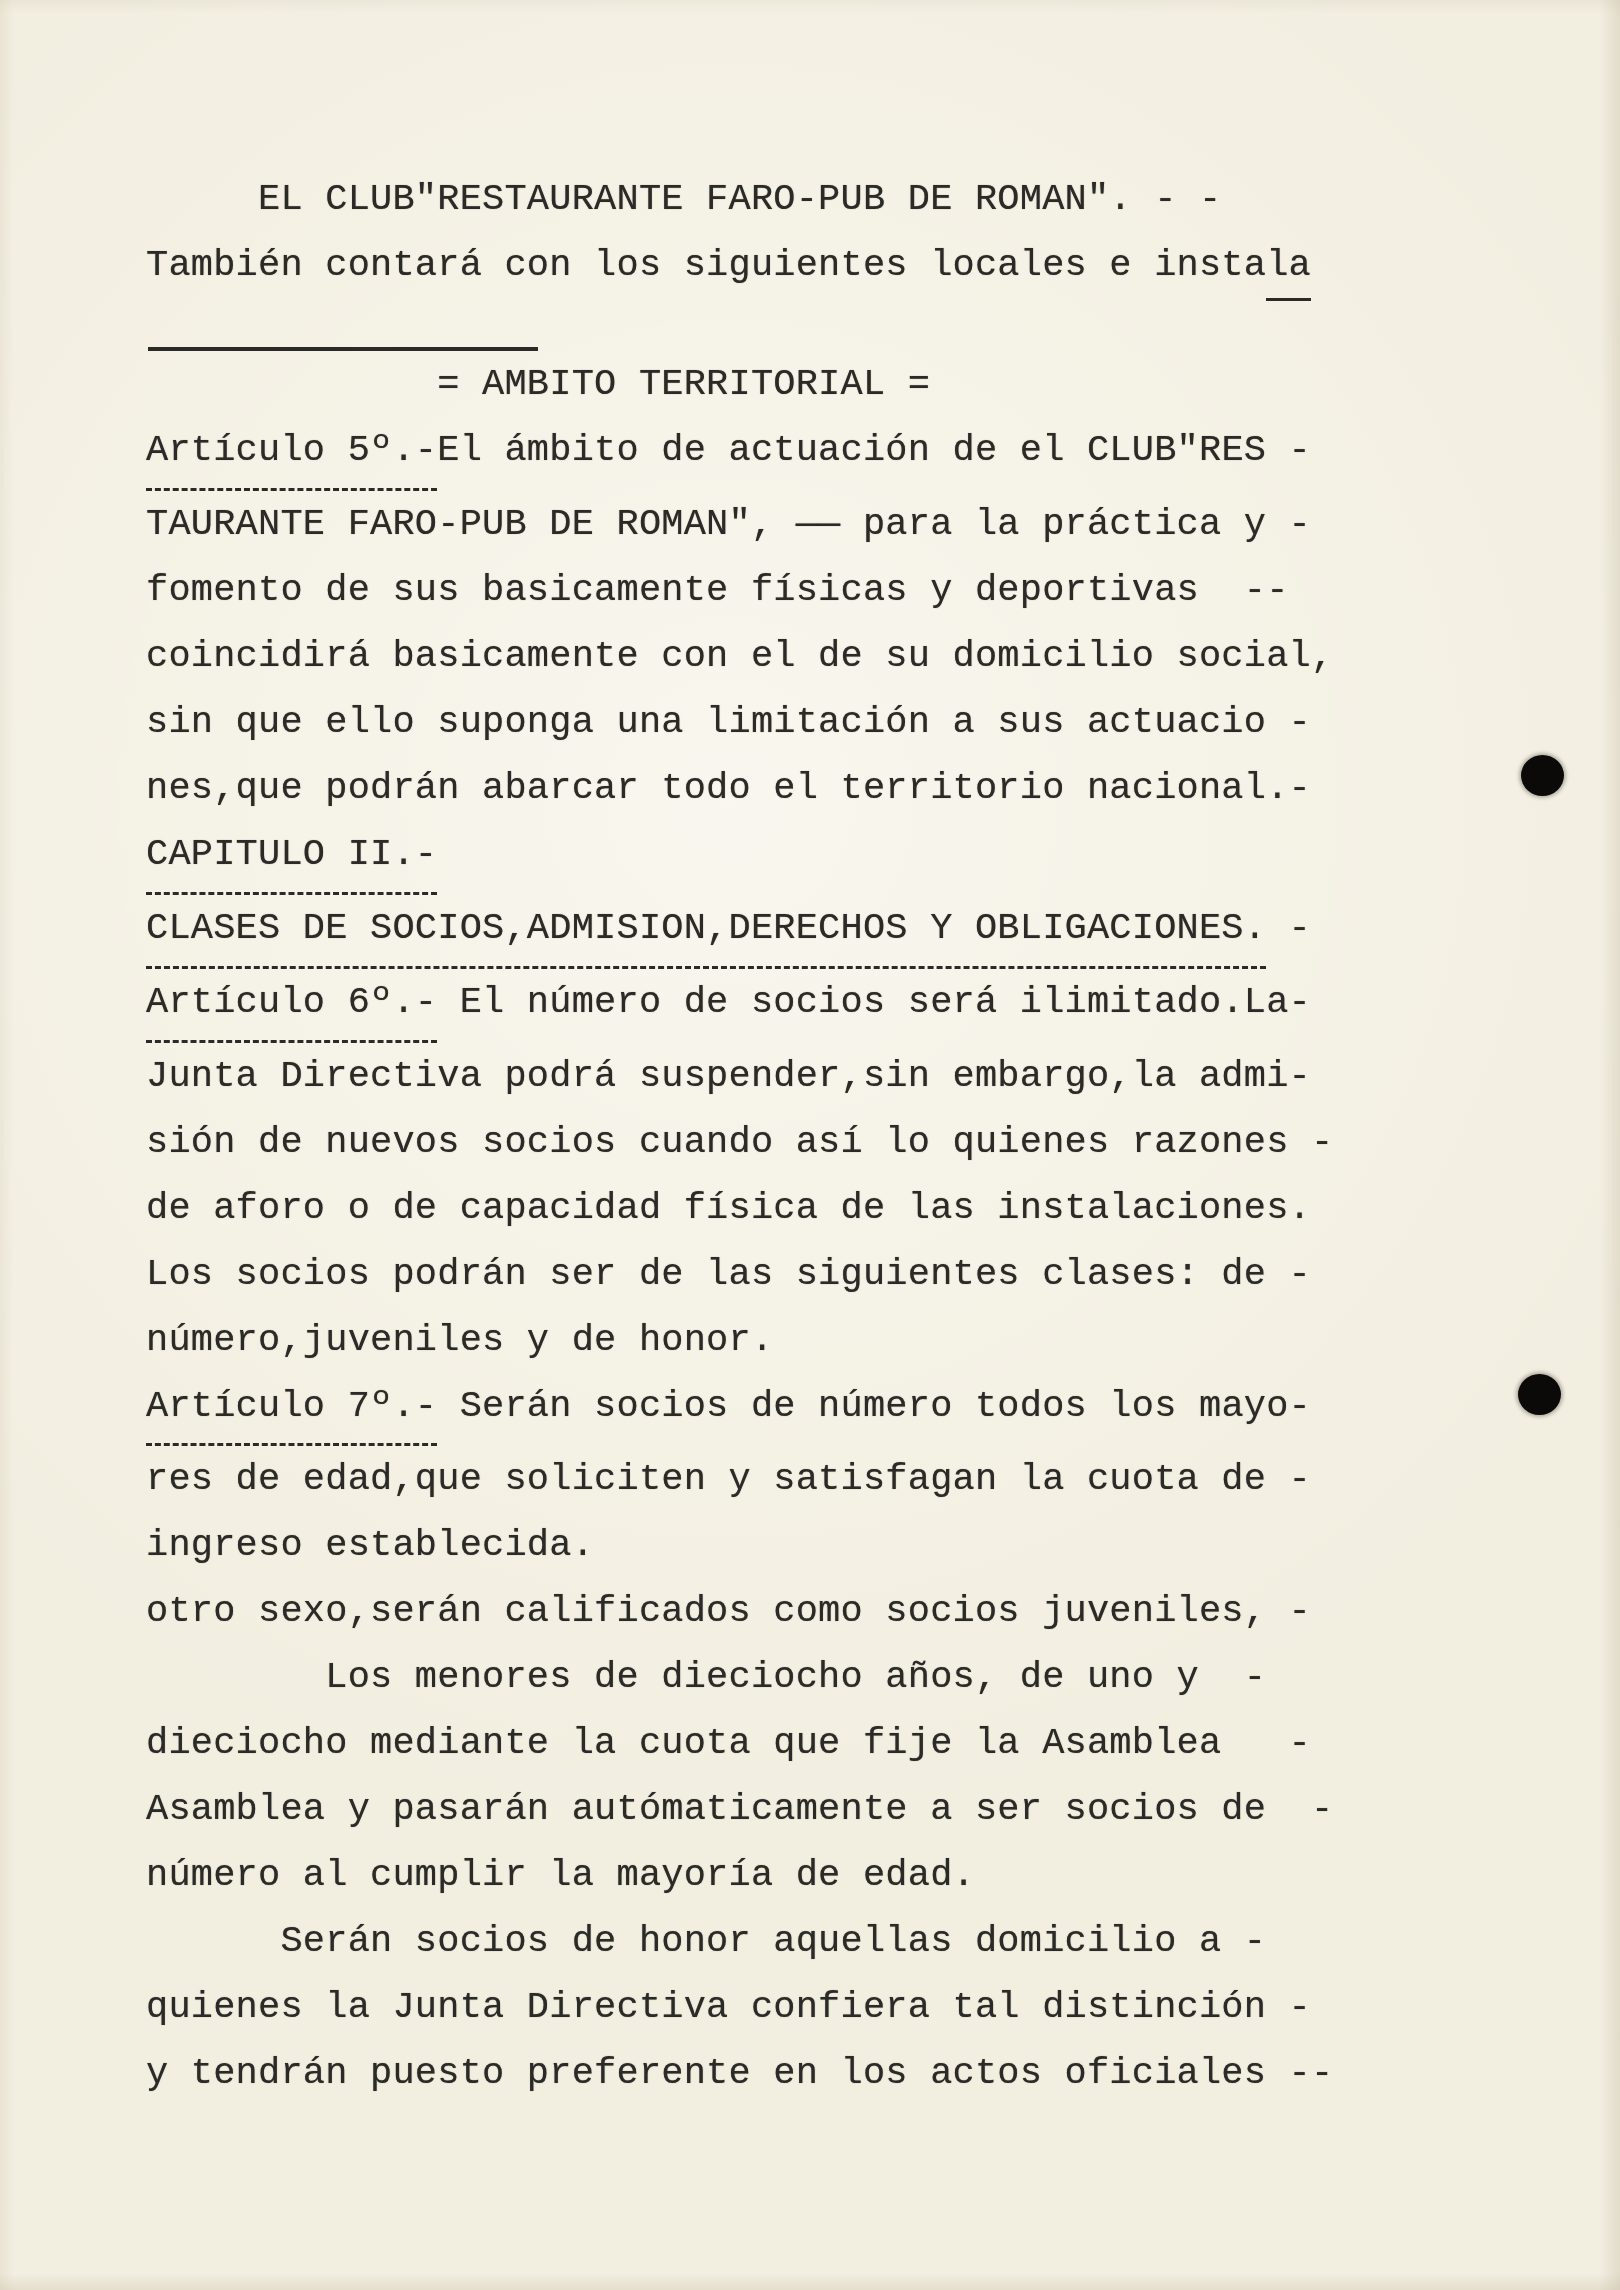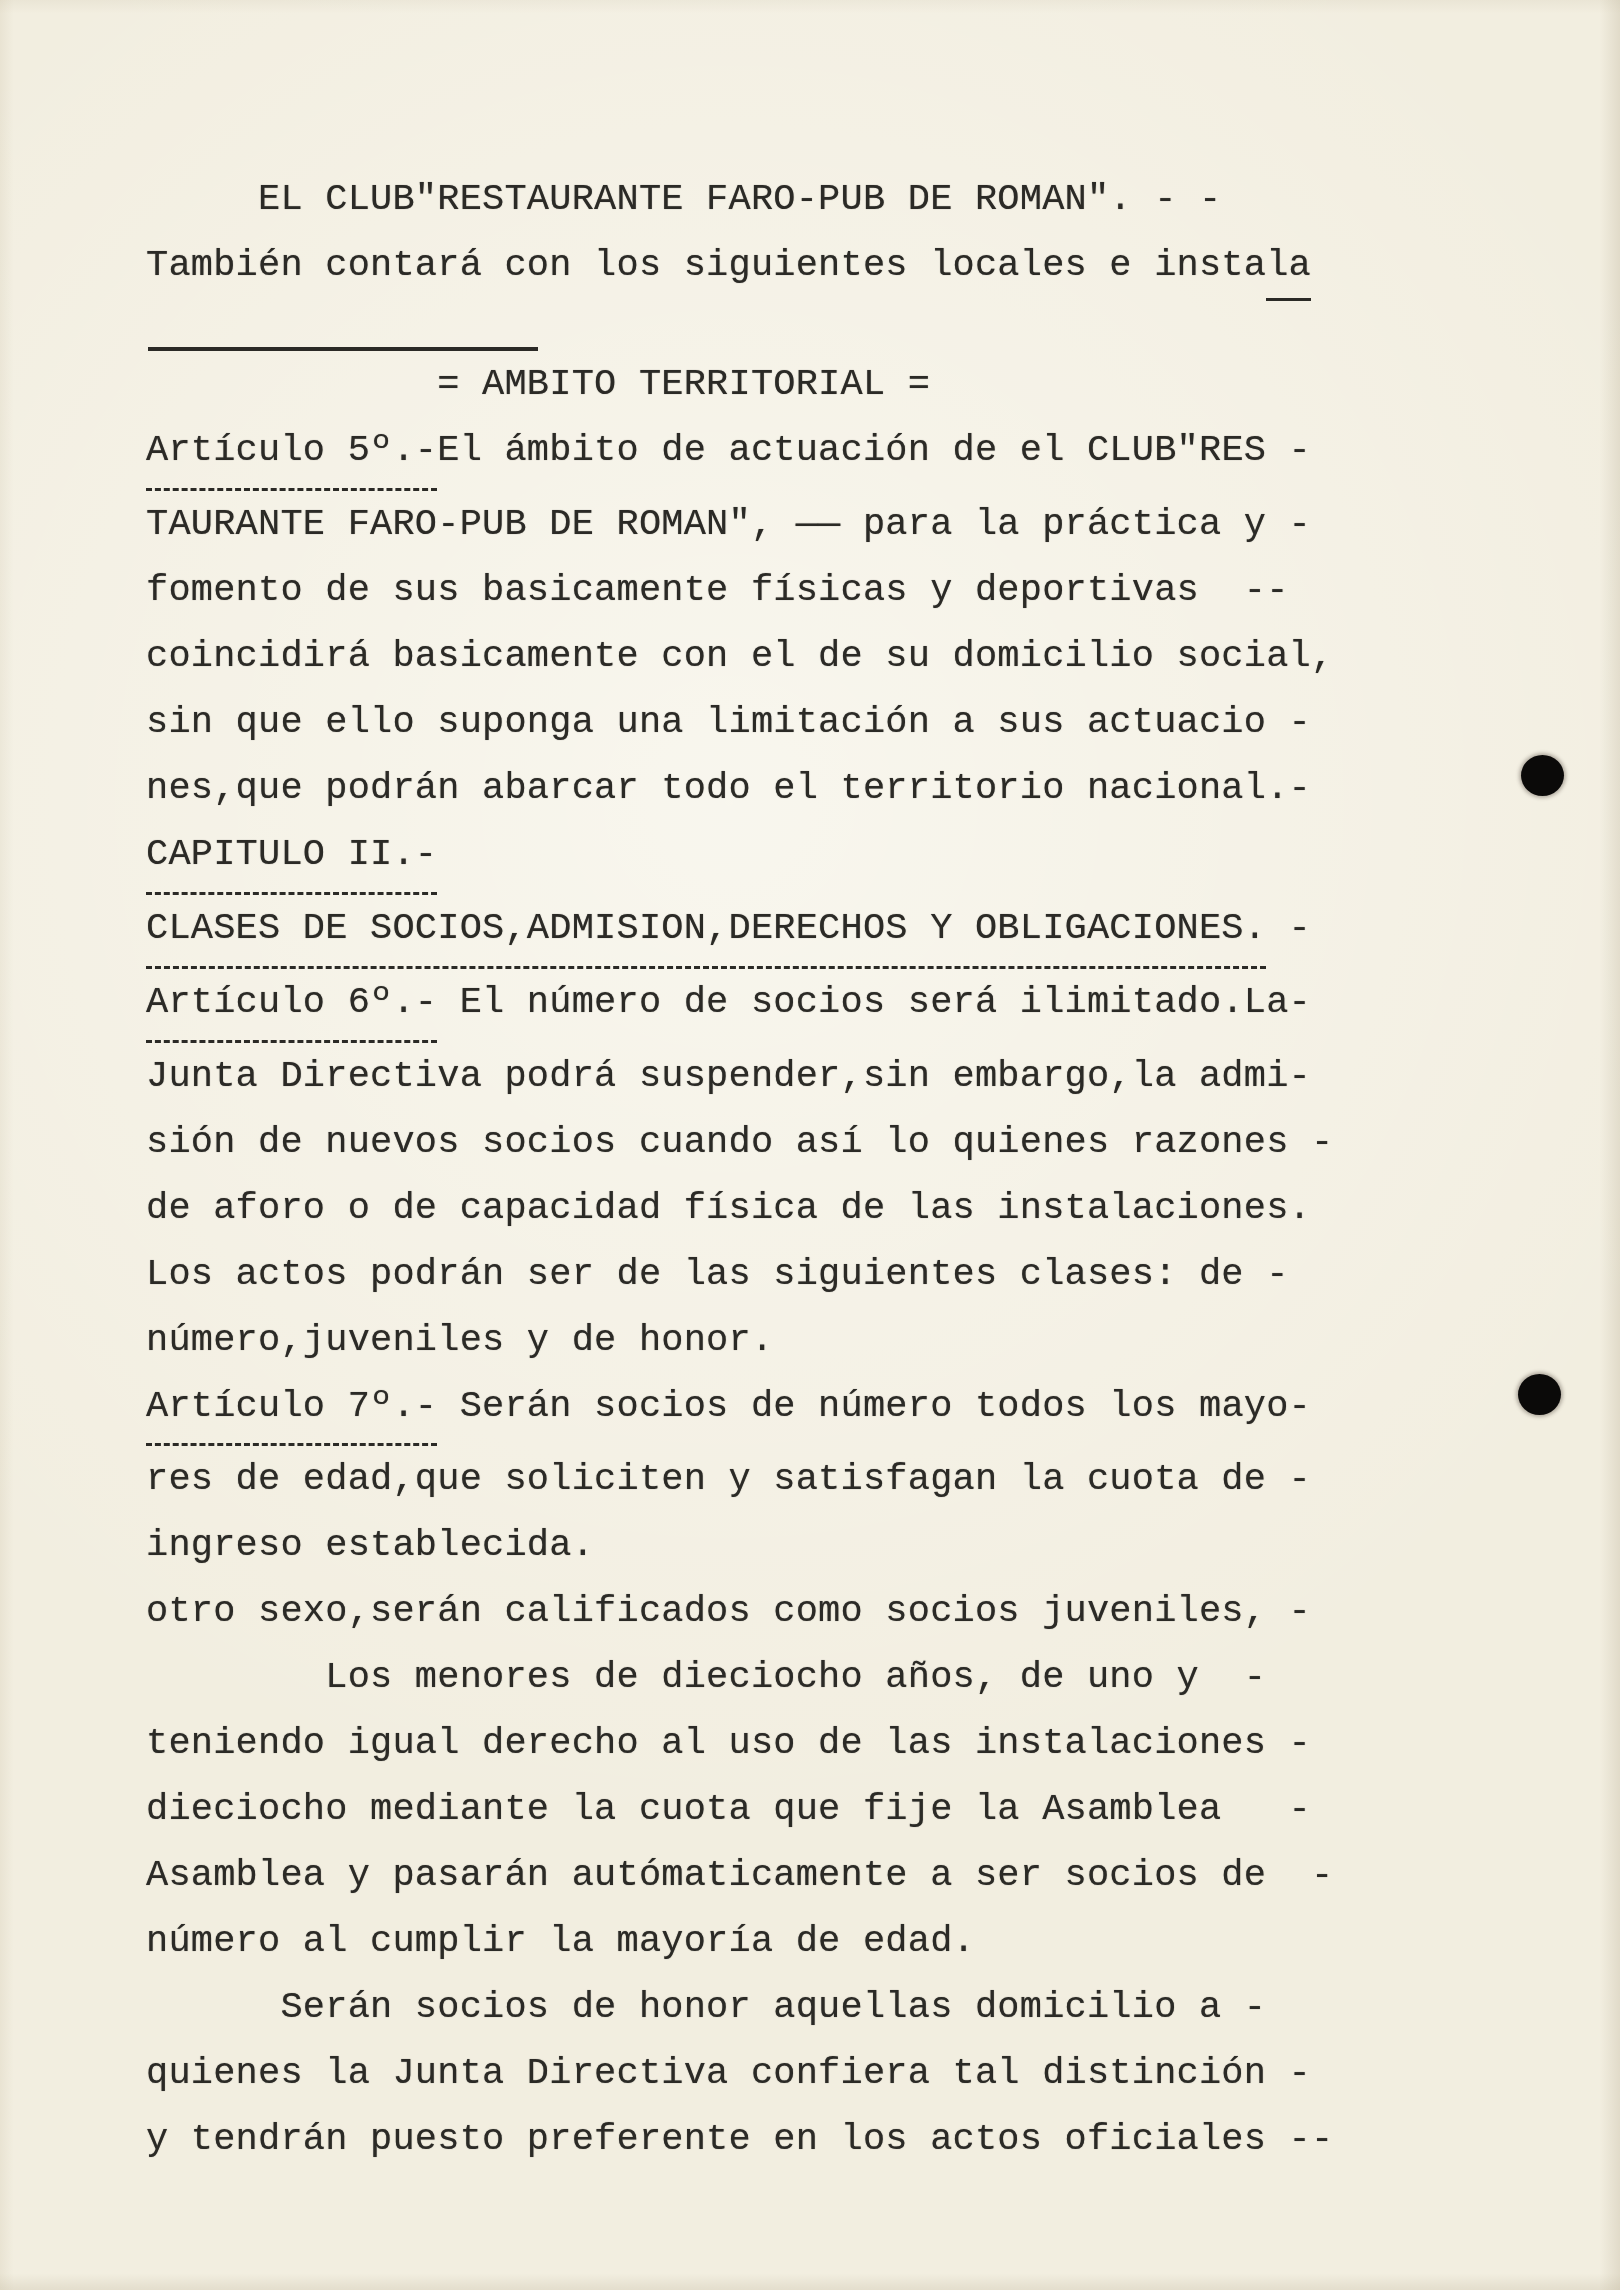--- a/index.html
+++ b/index.html
@@ -72,28 +72,27 @@
       <div class="line"><span>fomento de sus basicamente físicas y deportivas  --</span></div>
       <div class="line"><span>coincidirá basicamente con el de su domicilio social,</span></div>
       <div class="line"><span>sin que ello suponga una limitación a sus actuacio -</span></div>
       <div class="line"><span>nes,que podrán abarcar todo el territorio nacional.-</span></div>
       <div class="line"><span class="ul">CAPITULO II.-</span></div>
       <div class="line"><span class="ul">CLASES DE SOCIOS,ADMISION,DERECHOS Y OBLIGACIONES.</span><span> -</span></div>
       <div class="line"><span class="ul">Artículo 6º.-</span><span> El número de socios será ilimitado.La-</span></div>
       <div class="line"><span>Junta Directiva podrá suspender,sin embargo,la admi-</span></div>
       <div class="line"><span>sión de nuevos socios cuando así lo quienes razones -</span></div>
       <div class="line"><span>de aforo o de capacidad física de las instalaciones.</span></div>
-      <div class="line"><span>Los actos podrán ser de las siguientes clases: de -</span></div>
+      <div class="line"><span>Los socios podrán ser de las siguientes clases: de -</span></div>
       <div class="line"><span>número,juveniles y de honor.</span><span class="rule"></span></div>
       <div class="line"><span class="ul">Artículo 7º.-</span><span> Serán socios de número todos los mayo-</span></div>
       <div class="line"><span>res de edad,que soliciten y satisfagan la cuota de -</span></div>
       <div class="line"><span>ingreso establecida.</span><span class="rule"></span></div>
       <div class="line"><span>otro sexo,serán calificados como socios juveniles, -</span></div>
       <div class="line"><span>        Los menores de dieciocho años, de uno y  -</span></div>
-      <div class="line"><span>teniendo igual derecho al uso de las instalaciones -</span></div>
       <div class="line"><span>dieciocho mediante la cuota que fije la Asamblea   -</span></div>
       <div class="line"><span>Asamblea y pasarán autómaticamente a ser socios de  -</span></div>
       <div class="line"><span>número al cumplir la mayoría de edad.</span><span class="rule"></span></div>
       <div class="line"><span>      Serán socios de honor aquellas domicilio a -</span></div>
       <div class="line"><span>quienes la Junta Directiva confiera tal distinción -</span></div>
       <div class="line"><span>y tendrán puesto preferente en los actos oficiales --</span></div>
     </div>
   <div class="punch punch-1"></div>
   <div class="punch punch-2"></div>
 </div>

